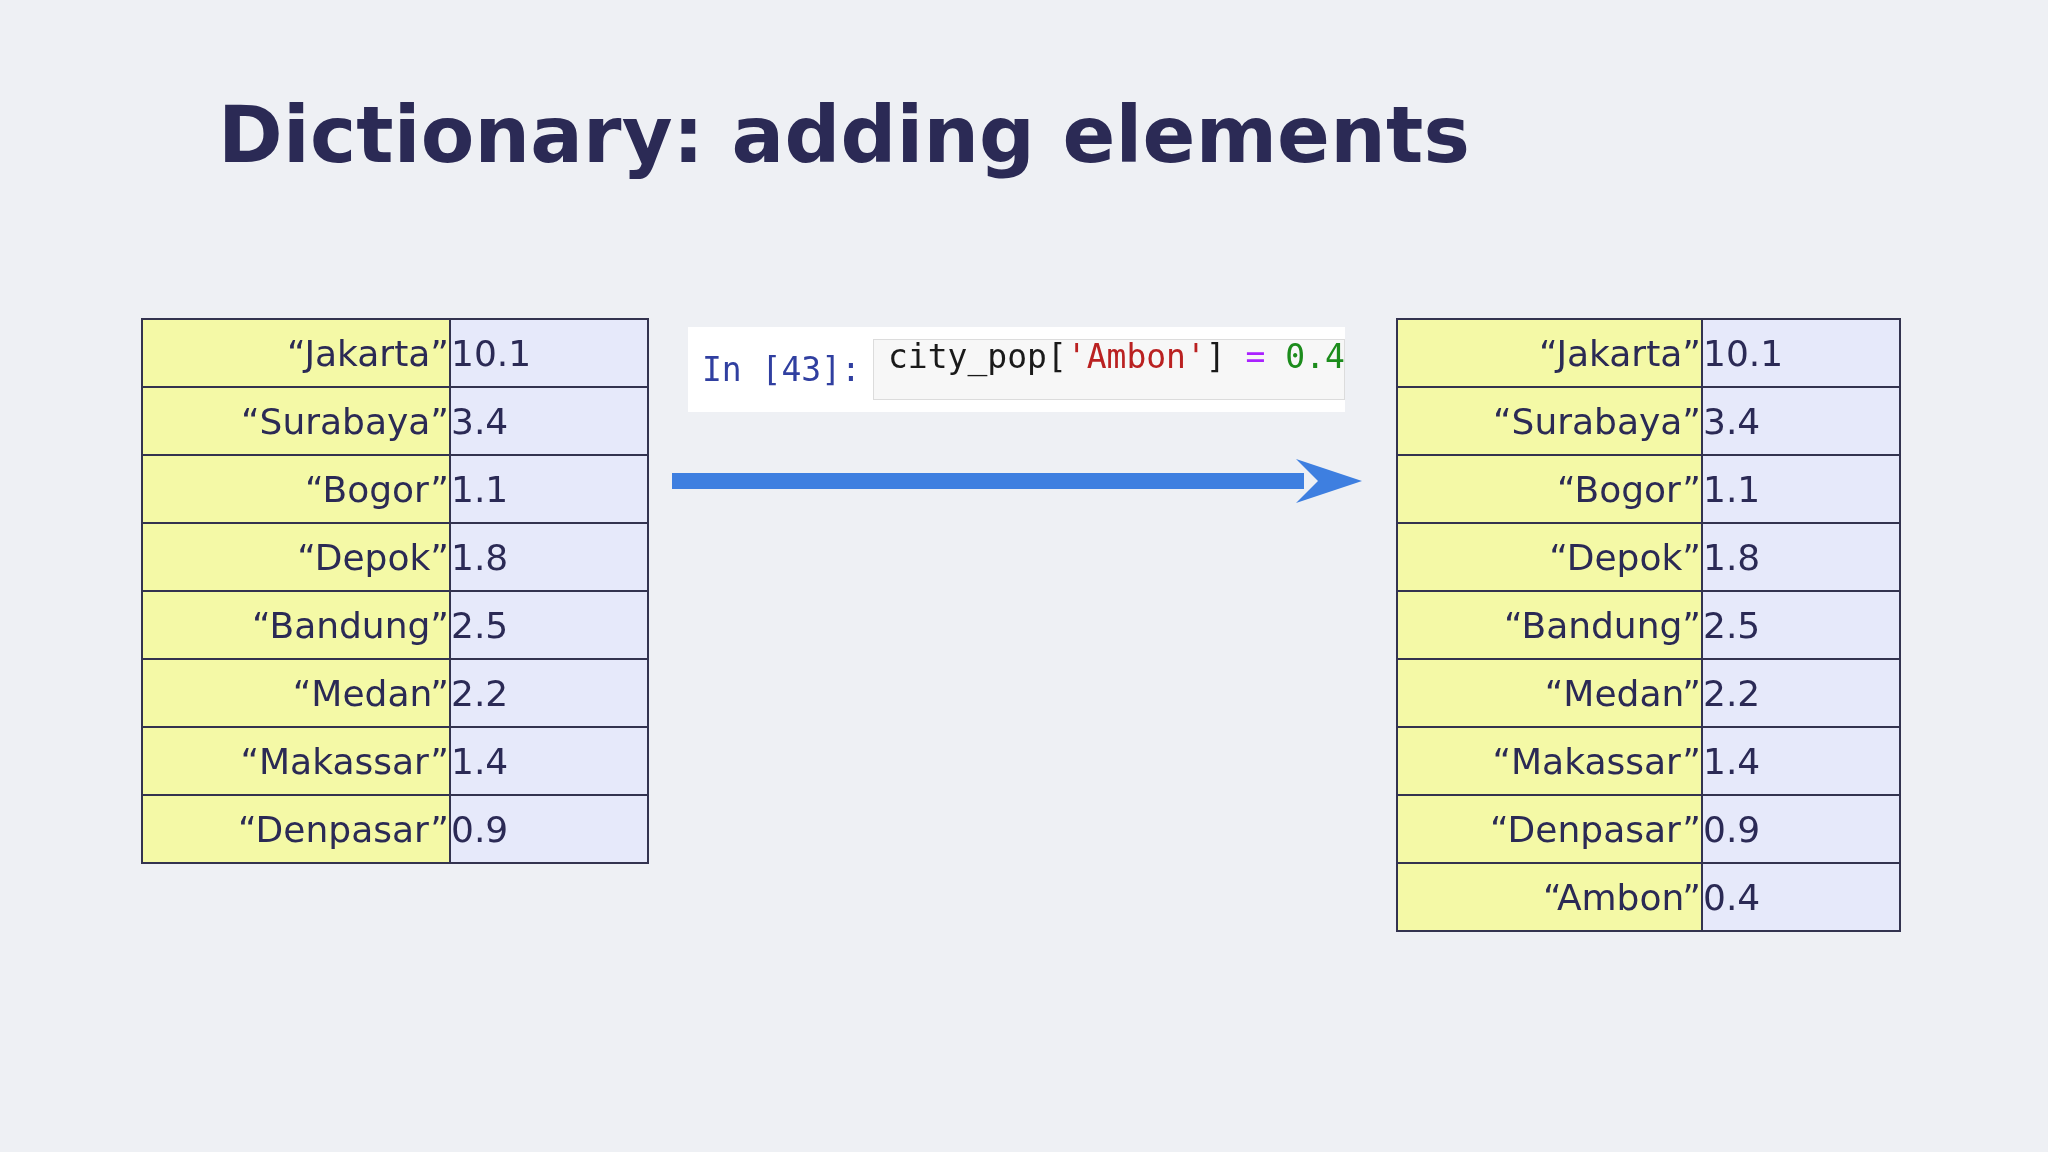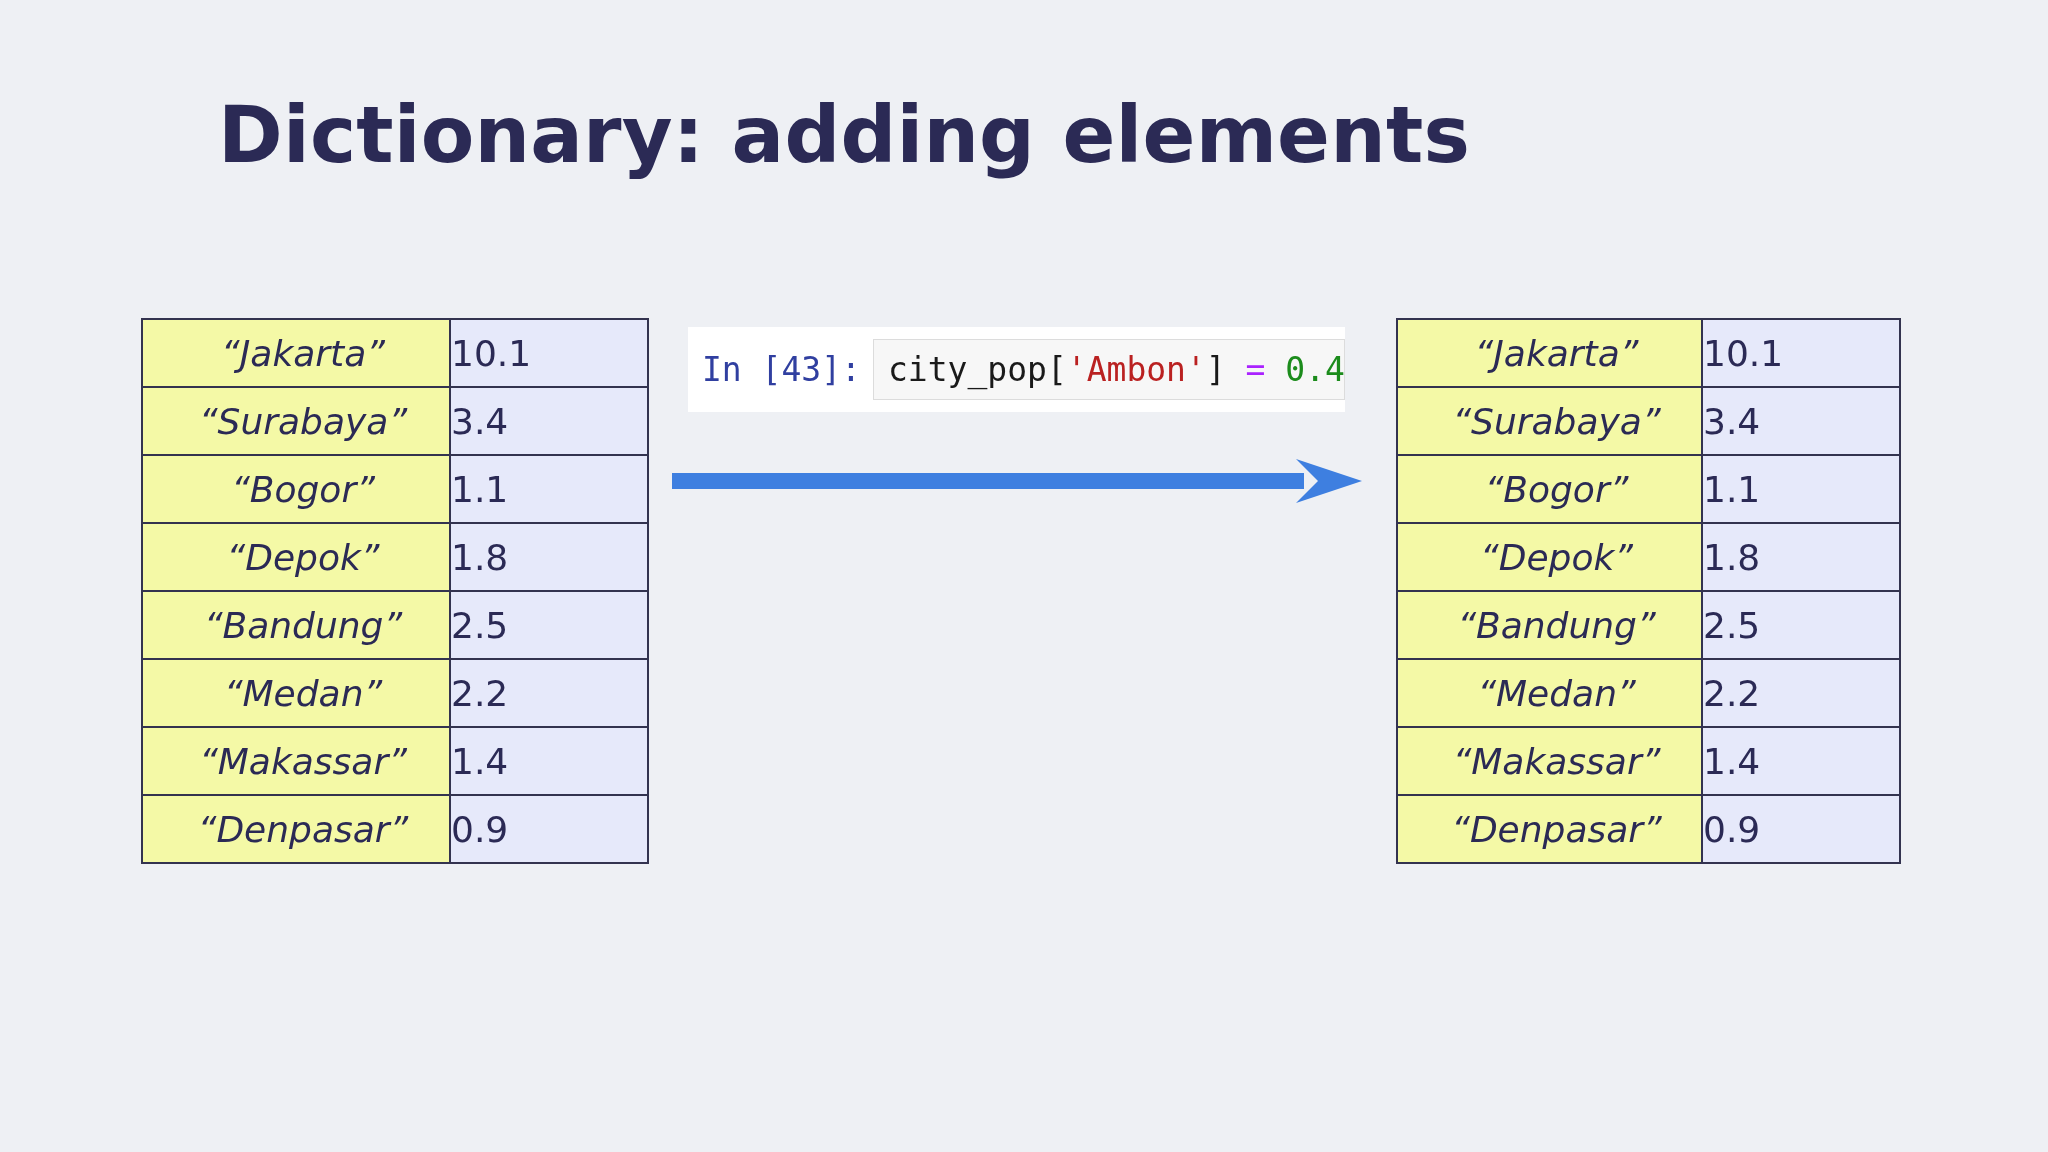--- a/index.html
+++ b/index.html
@@ -38,24 +38,23 @@
     border: 2px solid #33334f;
     height: 68px;
     font-size: 36px;
     color: #2b2a55;
     font-family: "DejaVu Sans", sans-serif;
     padding: 0;
     box-sizing: border-box;
   }
   .dict-table td.key-cell {
     background: #f4f9a6;
-    text-align: center;
+    text-align: right;
     padding-left: 14px;
     white-space: nowrap;
-    font-style: italic;
   }
   .dict-table td.val-cell {
     background: #e6e9fa;
     text-align: left;
   }
 
   #table-left  { left: 141px; top: 318px; }
   #table-left  .key-cell { width: 308px; }
   #table-left  .val-cell { width: 198px; }
 
@@ -85,21 +84,20 @@
     color: #303fa0;
     white-space: pre;
   }
   #code-input-box {
     flex: 1 1 auto;
     align-self: stretch;
     margin: 12px 0 12px 0;
     background: #f7f7f7;
     border: 1px solid #dcdcdc;
     display: flex;
-    align-items: center;
     overflow: hidden;
   }
   #code-line {
     font-family: "DejaVu Sans Mono", monospace;
     font-size: 33px;
     white-space: pre;
     padding-left: 14px;
     line-height: 1;
   }
   .tok-name  { color: #1a1a1a; }
@@ -200,14 +198,18 @@
         <td class="val-cell">2.2</td>
       </tr>
       <tr>
         <td class="key-cell">“Makassar”</td>
         <td class="val-cell">1.4</td>
       </tr>
       <tr>
         <td class="key-cell">“Denpasar”</td>
         <td class="val-cell">0.9</td>
       </tr>
+      <tr>
+        <td class="key-cell">“Ambon”</td>
+        <td class="val-cell">0.4</td>
+      </tr>
     </tbody>
 </table>
 
 </body></html>

